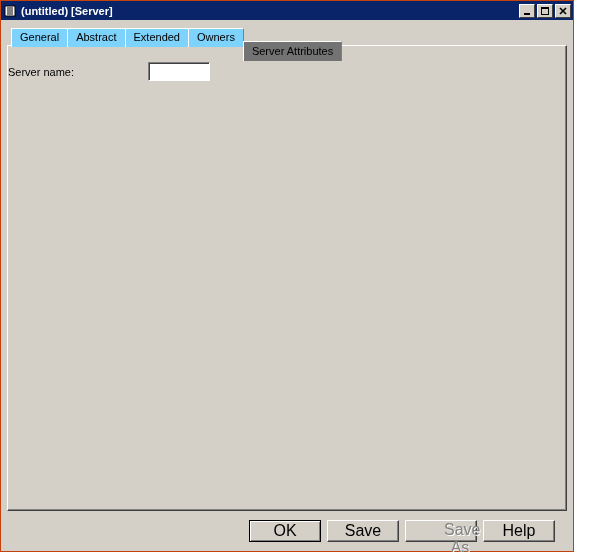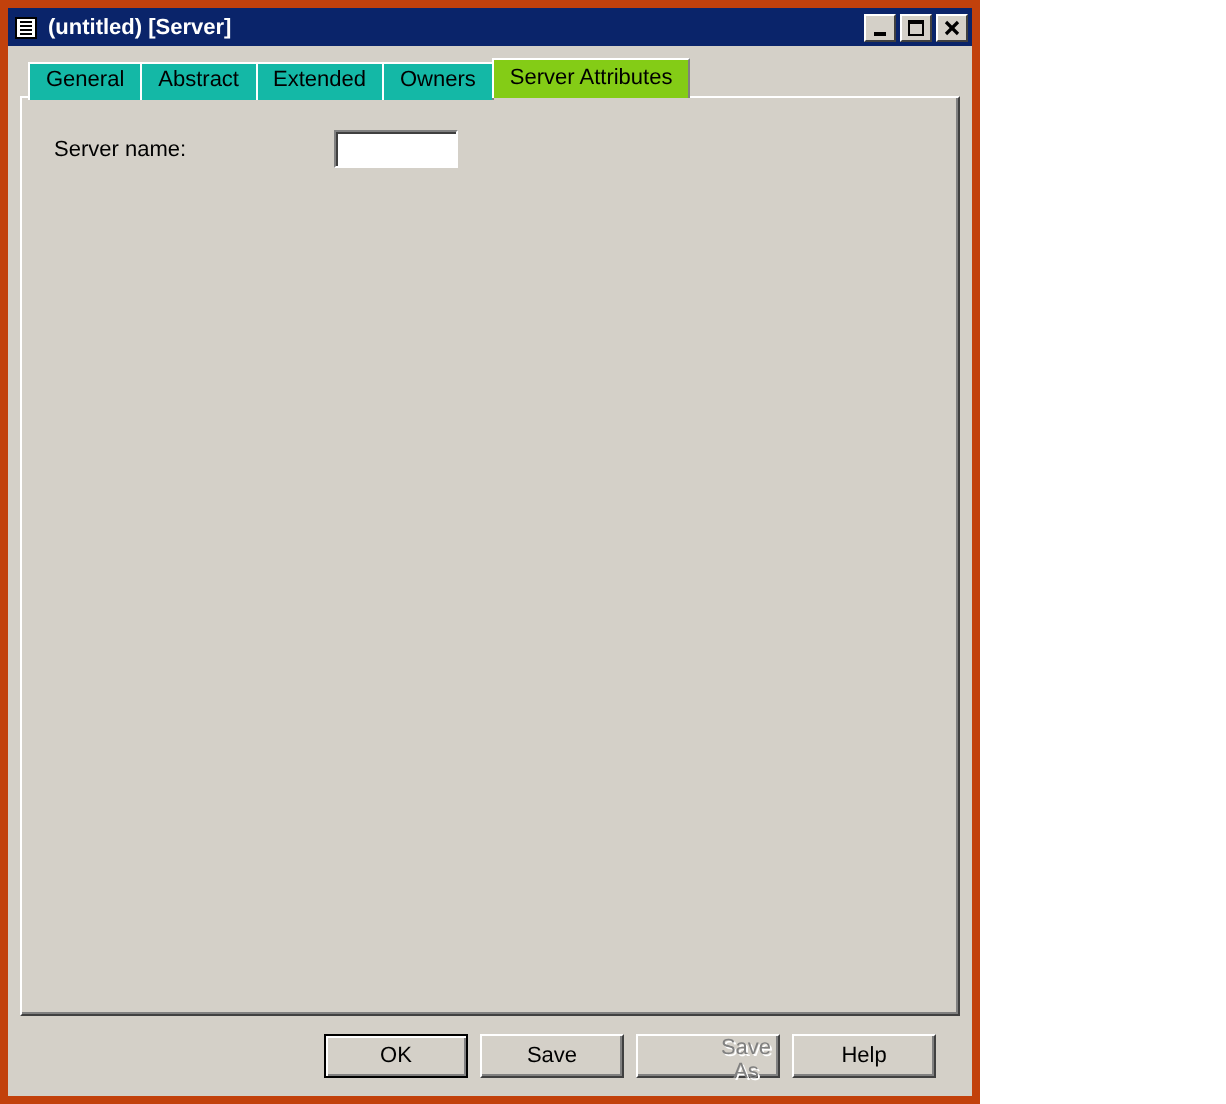--- a/index.html
+++ b/index.html
@@ -3,24 +3,24 @@
 <meta charset="utf-8">
 <style>
   html, body {
     margin: 0;
     padding: 0;
     font-family: Tahoma, Arial, sans-serif;
     font-size: 11px;
     background: #ffffff;
   }
   .window {
-    width: 490px;
+    width: 574px;
     height: 552px;
     background: #d4d0c8;
-    border: 4px solid #c2410c;
+    border: 1px solid #c2410c;
     box-sizing: border-box;
     display: flex;
     flex-direction: column;
     position: relative;
   }
   .titlebar {
     height: 19px;
     background: #0a246a;
     color: #ffffff;
     display: flex;
@@ -69,53 +69,53 @@
     display: flex;
     flex-direction: column;
   }
   .tabstrip {
     display: flex;
     position: relative;
     z-index: 2;
     margin-left: 4px;
   }
   .tab {
-    background: #14b8a6;
+    background: #7dd3fc;
     border: 1px solid;
     border-color: #ffffff #808080 transparent #ffffff;
     border-bottom: none;
     padding: 2px 8px;
     font-size: 11px;
     box-sizing: border-box;
     position: relative;
     top: 2px;
     cursor: default;
     margin-right: 0px;
   }
   .tab.active {
     border-color: #ffffff #808080 transparent #ffffff;
-    top: 0px;
+    top: 15px;
     padding: 3px 8px 4px 8px;
     z-index: 3;
     margin-bottom: -1px;
-    background: #84cc16;
+    background: #737373;
   }
   .tab + .tab {
     margin-left: -1px;
   }
   .tab-panel {
     flex: 1;
     border: 1px solid;
     border-color: #ffffff #404040 #404040 #ffffff;
     box-shadow: inset -1px -1px 0 #808080, inset 1px 1px 0 #d4d0c8;
     box-sizing: border-box;
     background: #d4d0c8;
     position: relative;
     z-index: 1;
-    padding: 16px 16px;
+    padding: 16px 0;
   }
   .form-row {
     display: flex;
     align-items: center;
   }
   .form-label {
     width: 140px;
     font-size: 11px;
     color: #000;
   }
@@ -140,21 +140,21 @@
     padding: 0 12px 0 0;
     box-sizing: border-box;
   }
   .btn {
     width: 72px;
     height: 22px;
     background: #d4d0c8;
     border: 1px solid;
     border-color: #ffffff #404040 #404040 #ffffff;
     box-shadow: inset -1px -1px 0 #808080, inset 1px 1px 0 #d4d0c8;
-    font-size: 11px;
+    font-size: 16px;
     font-family: Tahoma, Arial, sans-serif;
     cursor: default;
     padding: 0;
     box-sizing: border-box;
   }
   .btn.default {
     border: 1px solid #000;
     box-shadow: inset 1px 1px 0 #ffffff, inset -1px -1px 0 #808080;
   }
   .btn.disabled {

